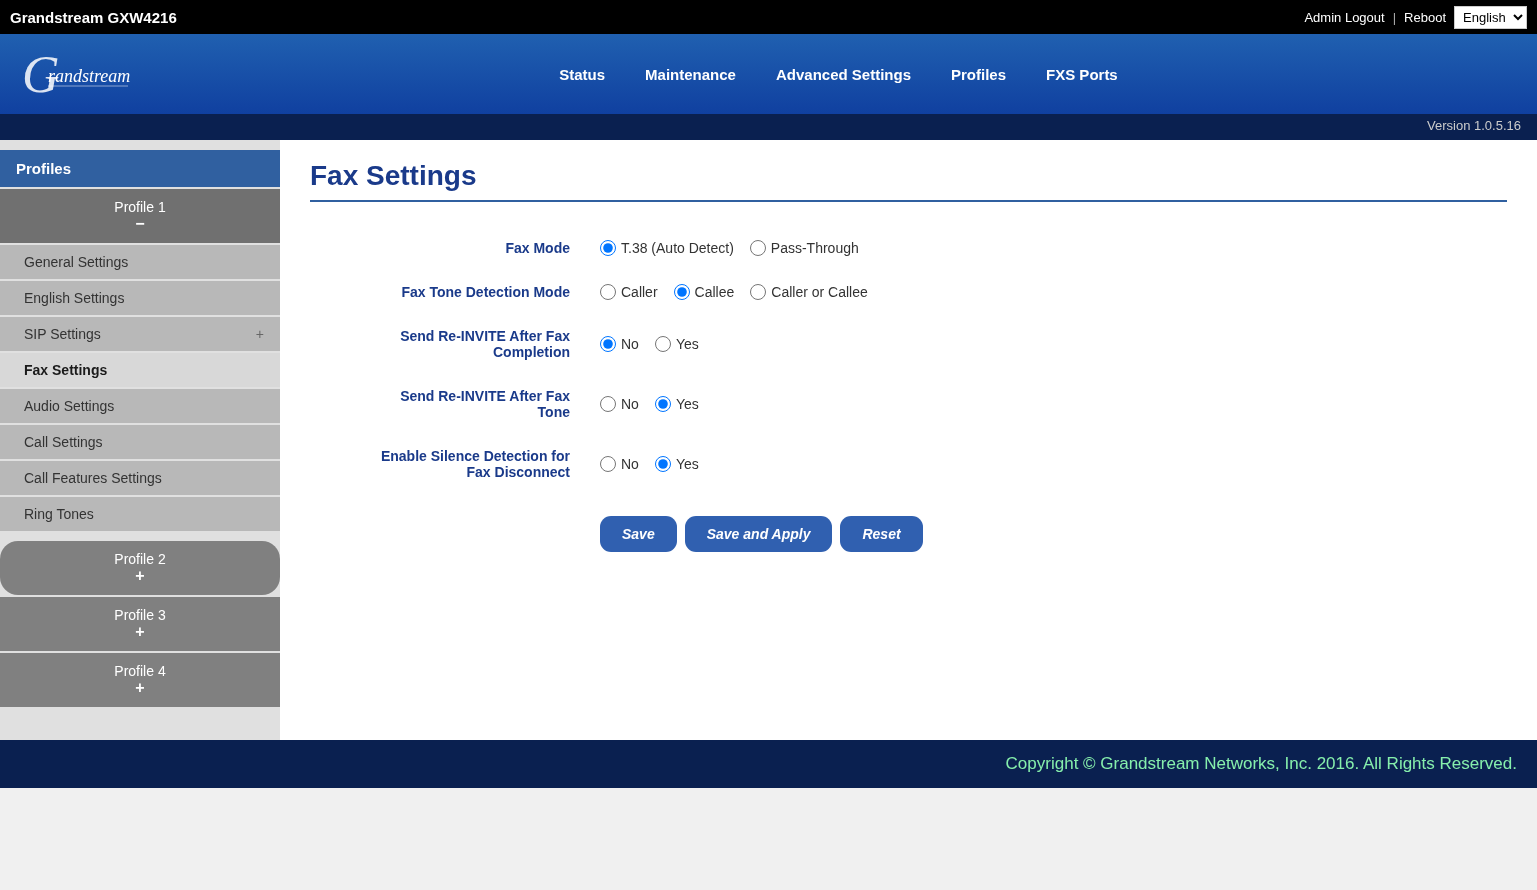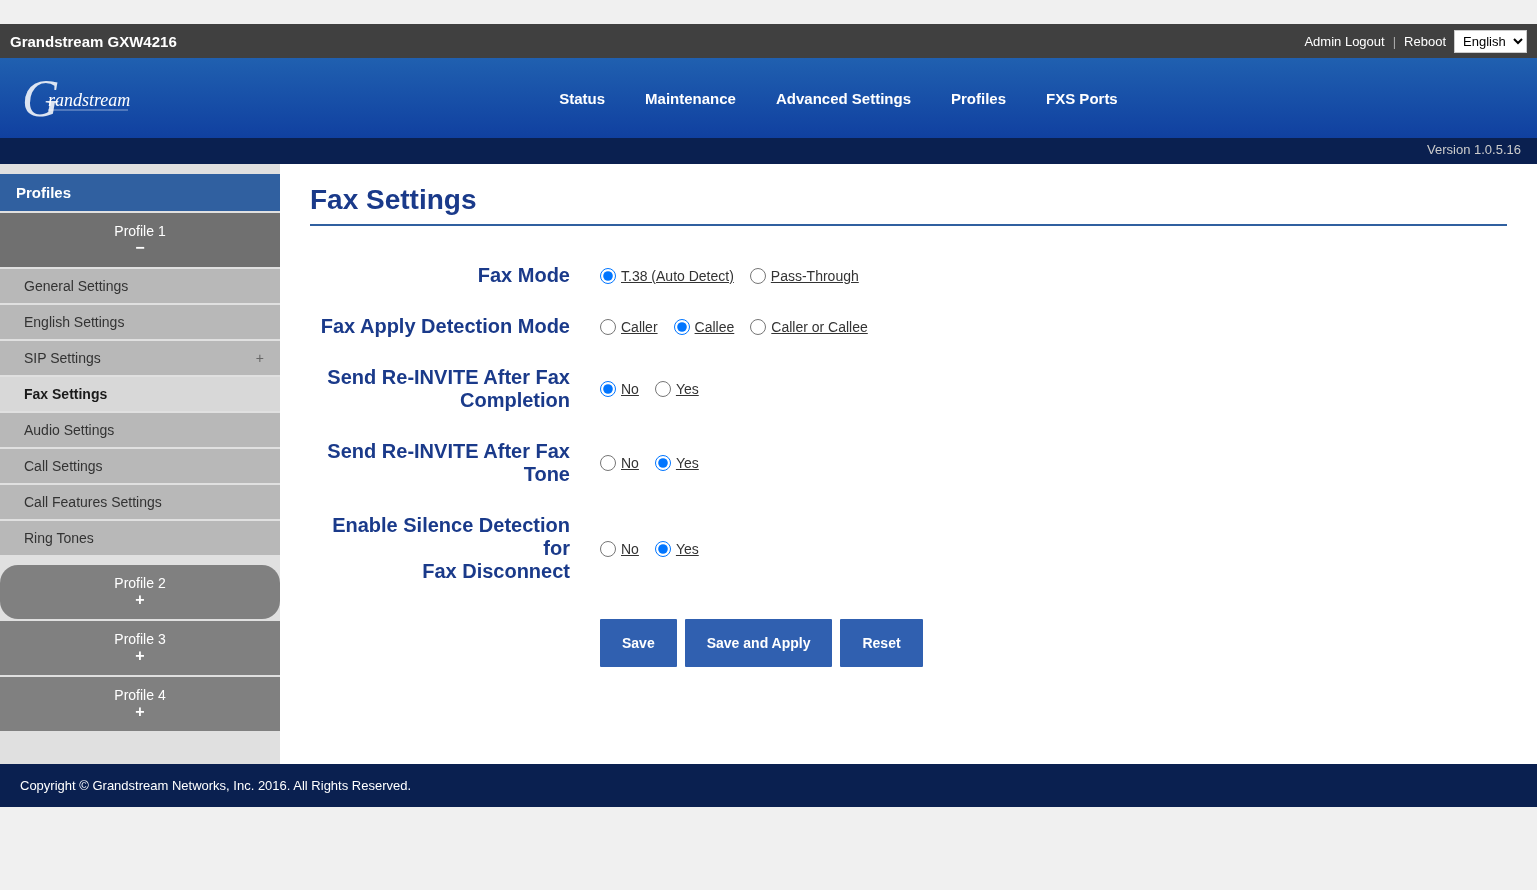--- a/index.html
+++ b/index.html
@@ -1,27 +1,26 @@
 <!DOCTYPE html>
 <html><head>
   <meta charset="utf-8">
   <style>
     * { box-sizing: border-box; margin: 0; padding: 0; }
     body { font-family: Arial, sans-serif; font-size: 14px; background: #f0f0f0; }
 
     
     .top-bar {
-      background: #404040;
+      background: #000000;
       color: #fff;
       display: flex;
       justify-content: space-between;
       align-items: center;
       padding: 0 10px;
       height: 34px;
-      margin-top: 24px;
     }
     .top-bar-title {
       font-size: 15px;
       font-weight: bold;
       color: #fff;
     }
     .top-bar-right {
       display: flex;
       align-items: center;
       gap: 8px;
@@ -154,64 +153,65 @@
       border-collapse: collapse;
     }
     .form-table tr td {
       padding: 14px 10px;
       vertical-align: middle;
     }
     .form-table .label-cell {
       text-align: right;
       color: #1a3a8a;
       font-weight: bold;
-      font-size: 20px;
+      font-size: 14px;
       width: 280px;
       padding-right: 20px;
     }
     .form-table .field-cell {
       color: #333;
       font-size: 14px;
     }
 
     
     .radio-group {
       display: flex;
       align-items: center;
       gap: 16px;
-      text-decoration: underline;
     }
     .radio-label {
       display: flex;
       align-items: center;
       gap: 5px;
       cursor: pointer;
     }
     input[type="radio"] {
       cursor: pointer;
       width: 16px;
       height: 16px;
     }
     .btn {
-      padding: 16px 22px;
+      padding: 10px 22px;
       font-size: 14px;
       font-weight: bold;
       color: #fff;
       background: #3060b0;
       border: none;
-      border-radius: 1px;
-      cursor: pointer;
+      border-radius: 11px;
+      cursor: pointer;
+      font-style: italic;
     }
 
     
     .footer {
       background: #0a2050;
-      color: #ffffff;
+      color: #86efac;
+      text-align: right;
       padding: 14px 20px;
-      font-size: 13px;
+      font-size: 17px;
     }
 
     
     .logo-svg {
       width: 110px;
       height: 60px;
       margin-right: 30px;
     }
   </style>
 </head>
@@ -303,21 +303,21 @@
               </label>
               <label class="radio-label">
                 <input type="radio" name="fax_mode" style="">
                 <span>Pass-Through</span>
               </label>
             </div>
           </td>
         </tr>
 
         <tr>
-          <td class="label-cell">Fax Apply Detection Mode</td>
+          <td class="label-cell">Fax Tone Detection Mode</td>
           <td class="field-cell">
             <div class="radio-group">
               <label class="radio-label">
                 <input type="radio" name="tone_detection" style="">
                 <span>Caller</span>
               </label>
               <label class="radio-label">
                 <input type="radio" name="tone_detection" checked="" style="">
                 <span>Callee</span>
               </label>

